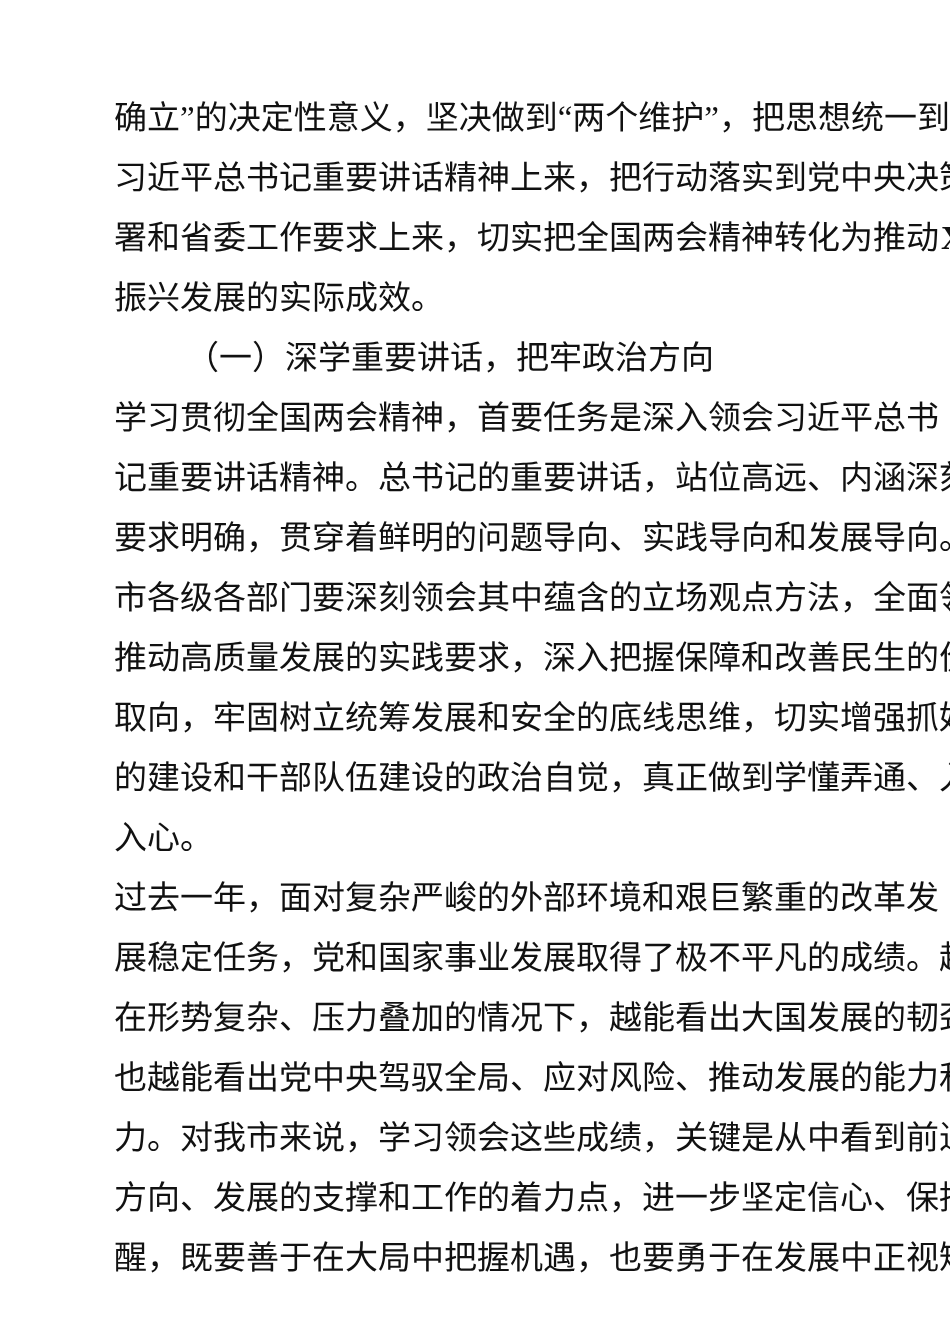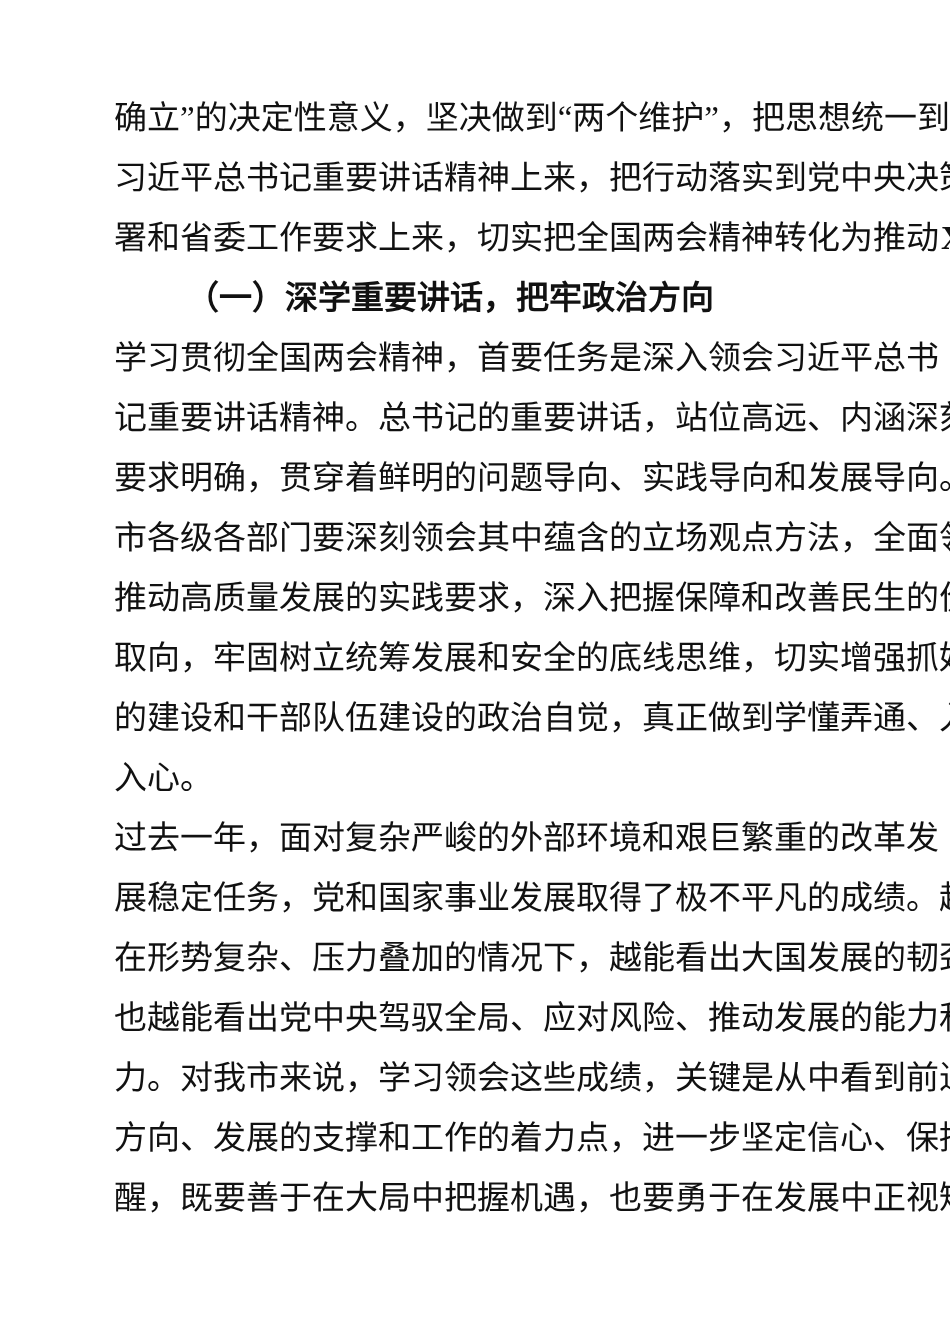--- a/index.html
+++ b/index.html
@@ -53,21 +53,21 @@
   .line.flush {
     display: block;
   }
 
   .indent {
     display: inline-block;
     width: 72px;
   }
 
   .heading {
-    font-weight: 700;
+    font-weight: 400;
   }
 
   .latin {
     font-family: "Liberation Serif", "DejaVu Serif", serif;
     font-weight: 700;
     padding: 0 2px;
   }
 </style>
 </head>
 <body>
@@ -132,20 +132,23 @@
             <span>到</span>
             <span>党</span>
             <span>中</span>
             <span>央</span>
             <span>决</span>
             <span>策</span>
           </span>
       </div>
       <div class="line flush">
         <span>署和省委工作要求上来，切实把全国两会精神转化为推动</span><span class="latin">XX</span>
+      </div>
+      <div class="line flush">
+        <span>振兴发展的实际成效。</span>
       </div>
     </div>
 
     <div class="line flush heading">
       <span class="indent"></span><span>（一）深学重要讲话，把牢政治方向</span>
     </div>
 
     <div class="para">
       <div class="line just">
         <span class="indent"></span>

